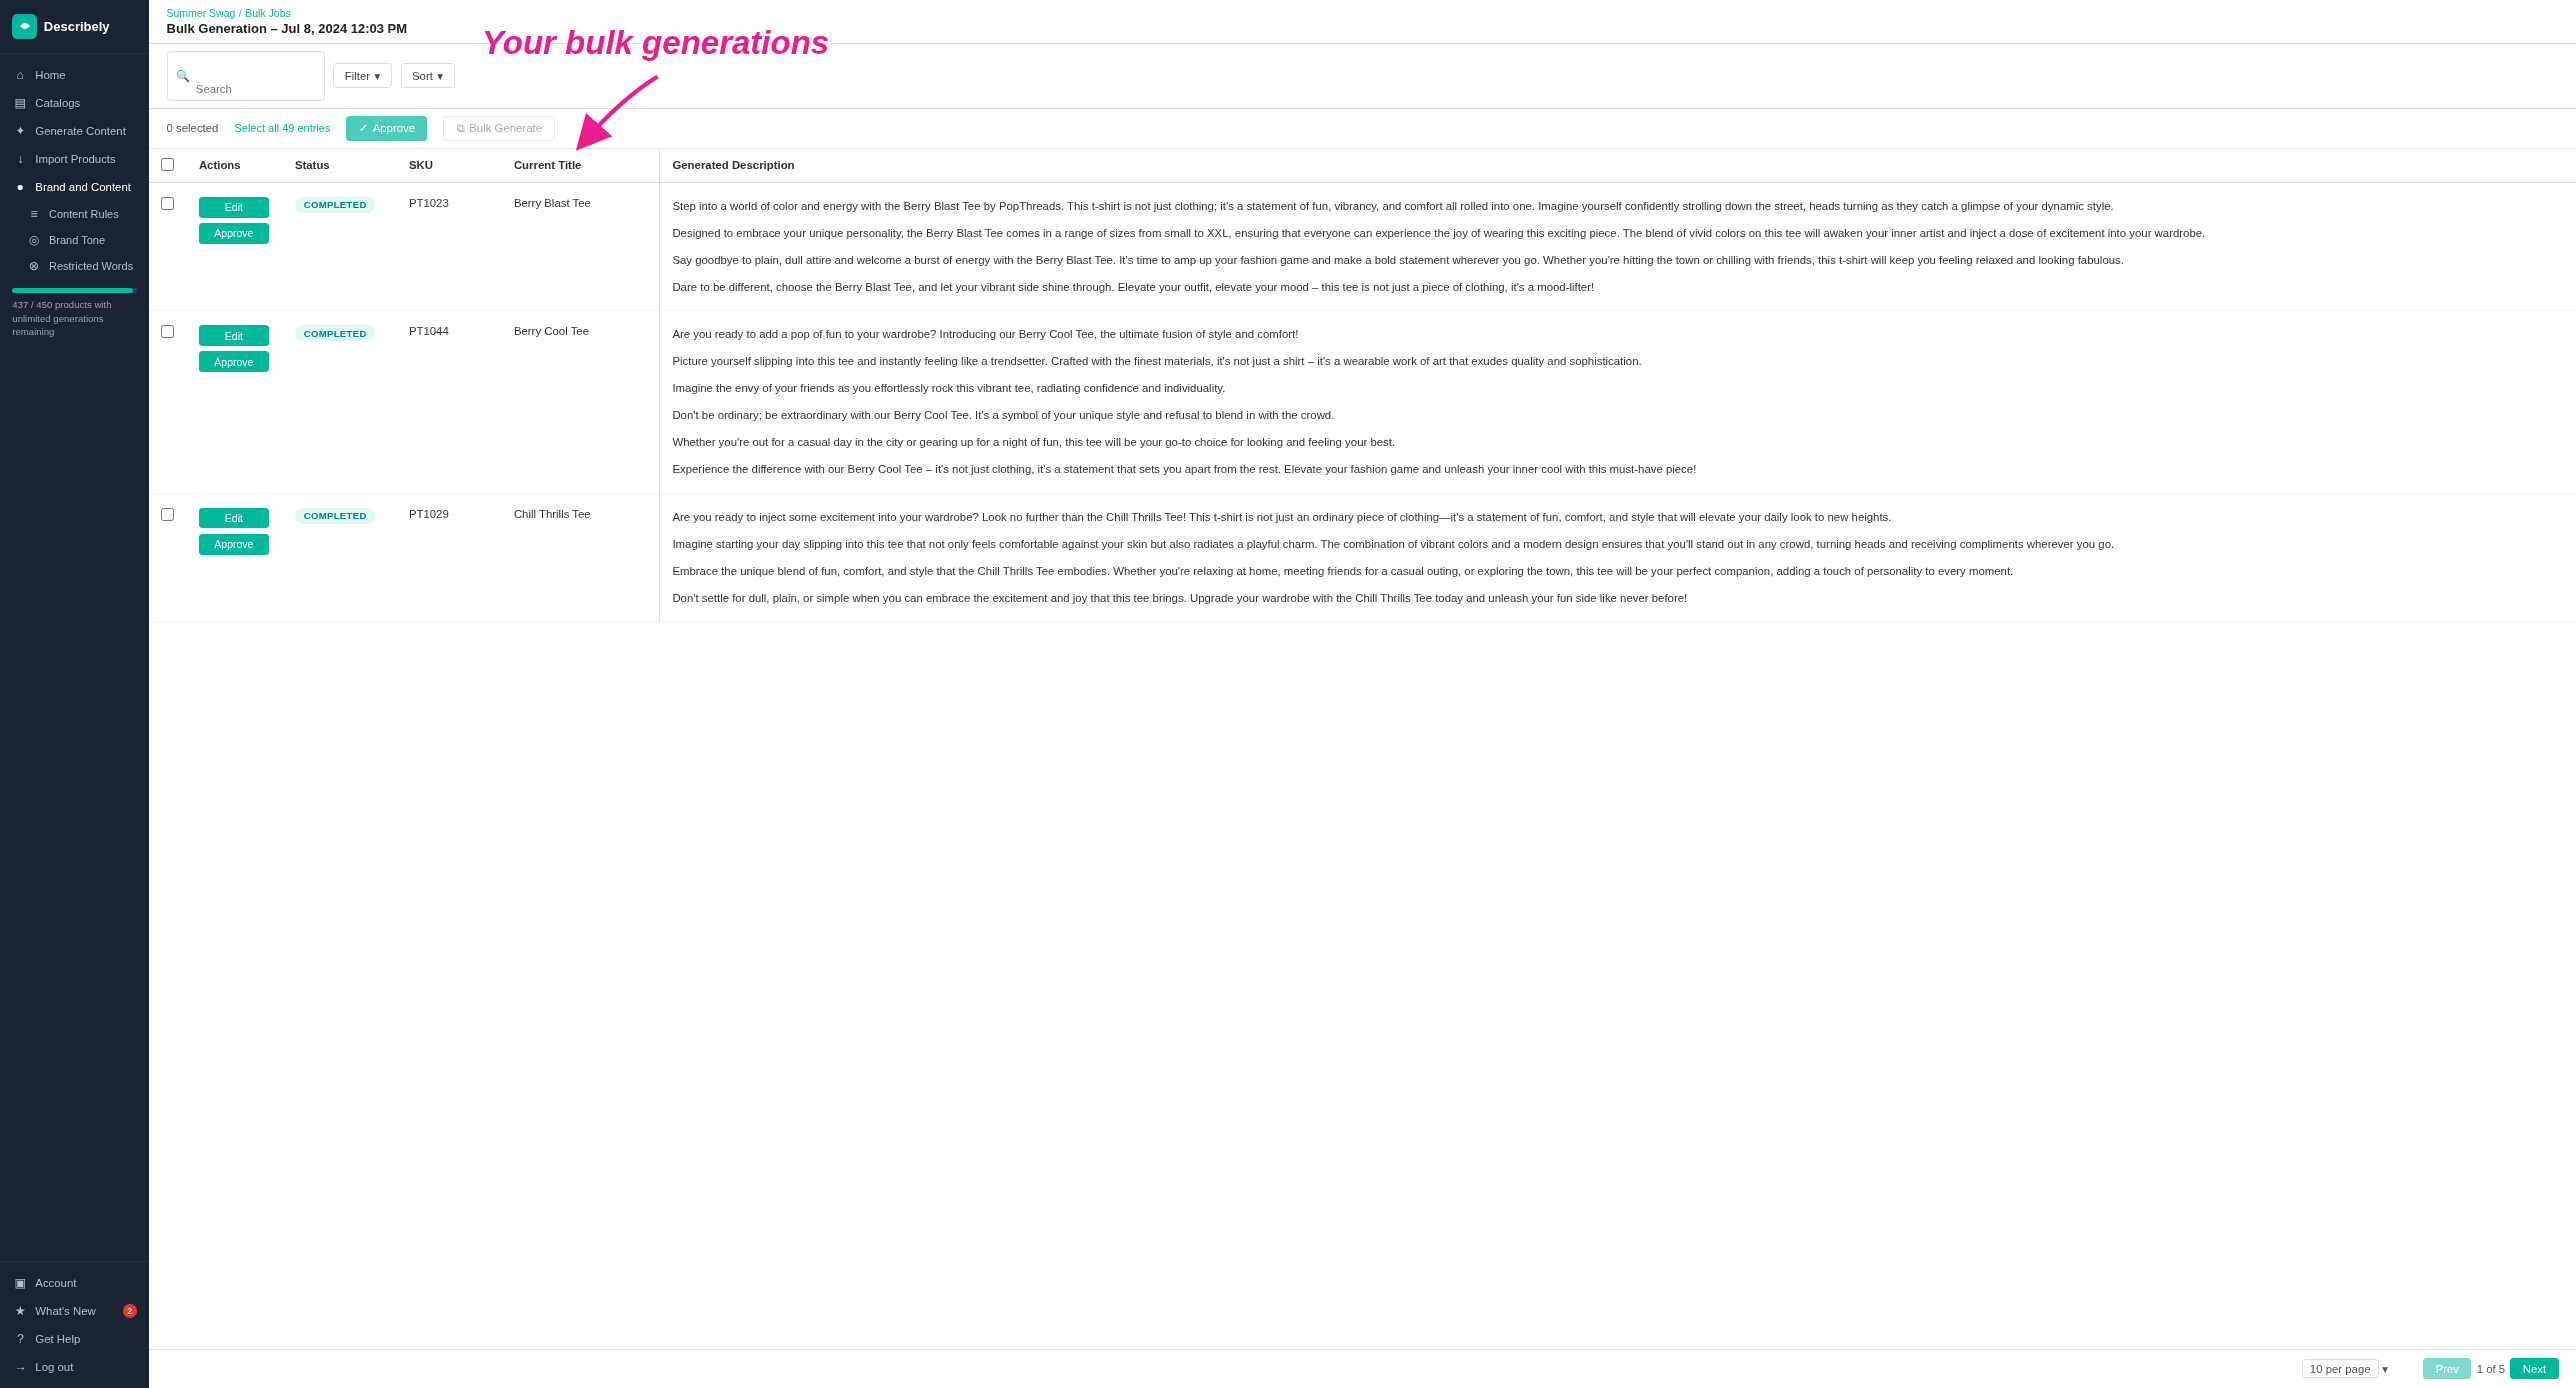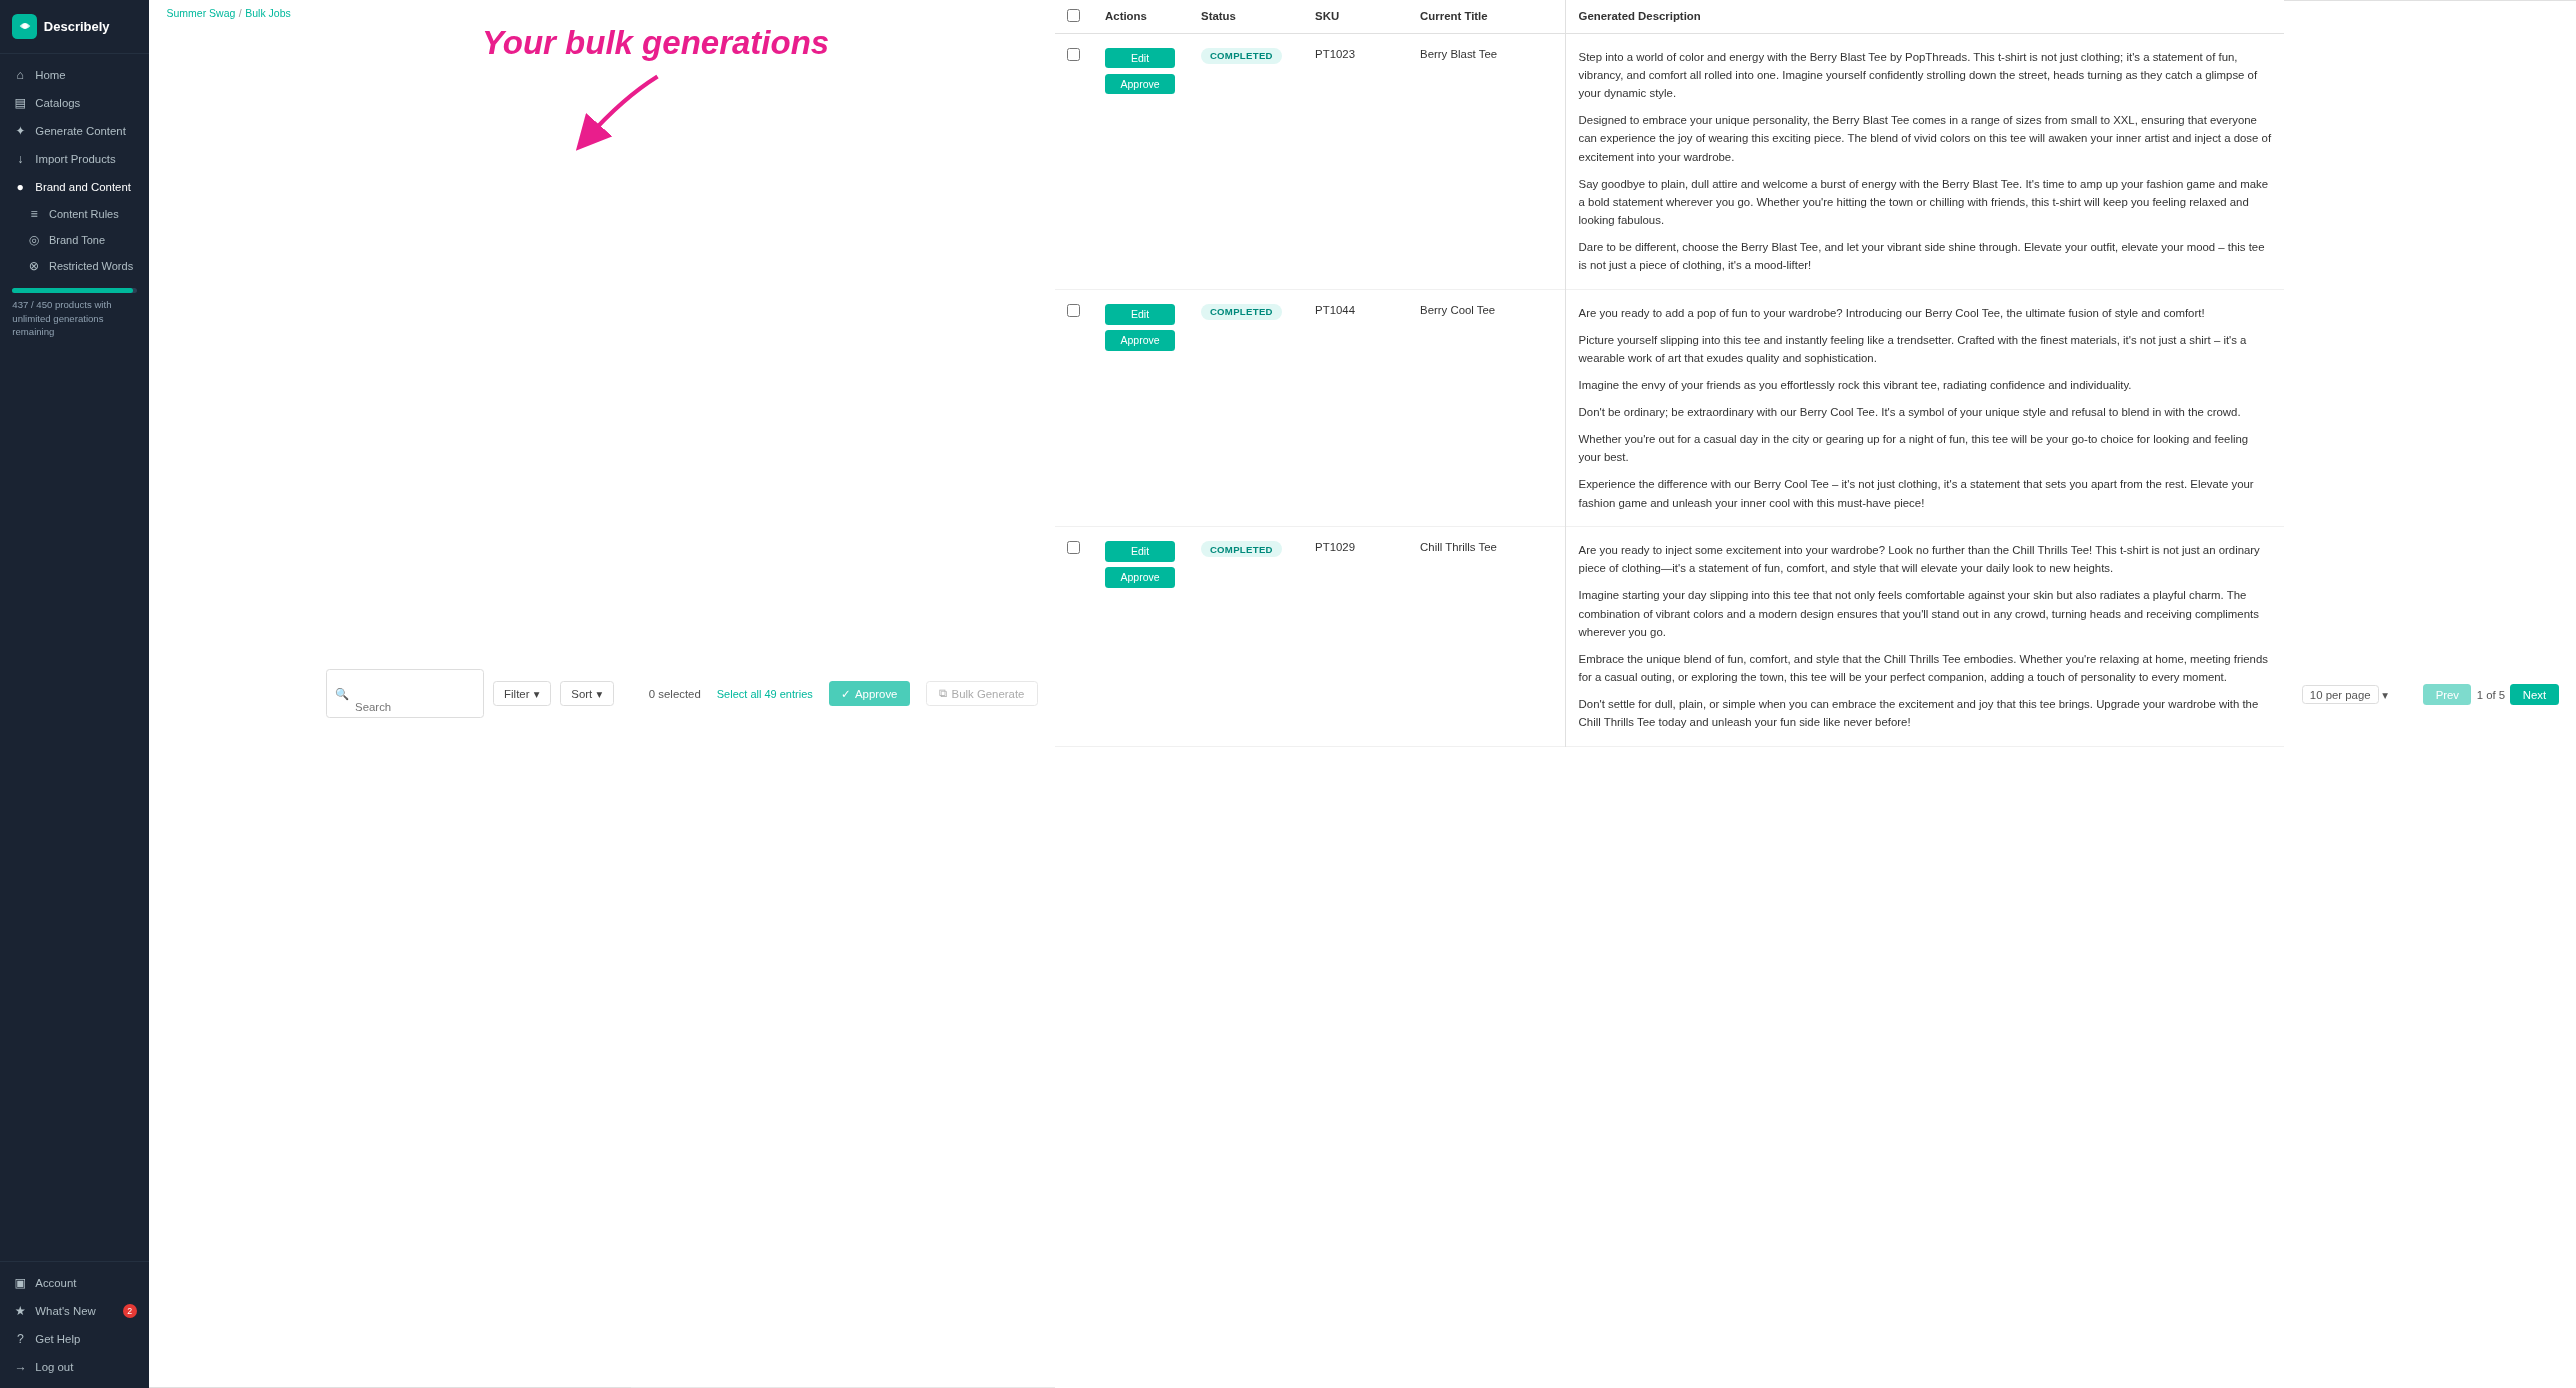--- a/index.html
+++ b/index.html
@@ -91,21 +91,21 @@
       background: #e53935;
       color: #fff;
       border-radius: 50%;
       width: 14px; height: 14px;
       font-size: 8.8px;
       display: flex; align-items: center; justify-content: center;
       margin-left: auto;
     }
 
     
-    #main { flex: 1; display: flex; flex-direction: row; height: 100vh; overflow: hidden; }
+    #main { flex: 1; display: flex; flex-direction: column; height: 100vh; overflow: hidden; }
 
     
     .topbar {
       background: #fff;
       border-bottom: 0.9px solid #e0e0e0;
       padding: 0 17.5px;
       display: flex;
       flex-direction: column;
     }
     .breadcrumb {
@@ -400,20 +400,21 @@
 </nav>
 
 <div id="main">
 
   <div class="topbar">
     <div class="breadcrumb">
       <span style="cursor:pointer;">Summer Swag</span>
       <span class="breadcrumb-sep">/</span>
       <span>Bulk Jobs</span>
     </div>
+    <div class="page-title">Bulk Generation – Jul 8, 2024 12:03 PM</div>
   </div>
 
   <div class="toolbar">
     <div class="search-box">
       <span style="color:#aaa;font-size:11.4px;">🔍</span>
       <input type="text" placeholder="Search" style="">
     </div>
     <button class="btn-filter">
       <span>Filter</span>
       <span>▾</span>

